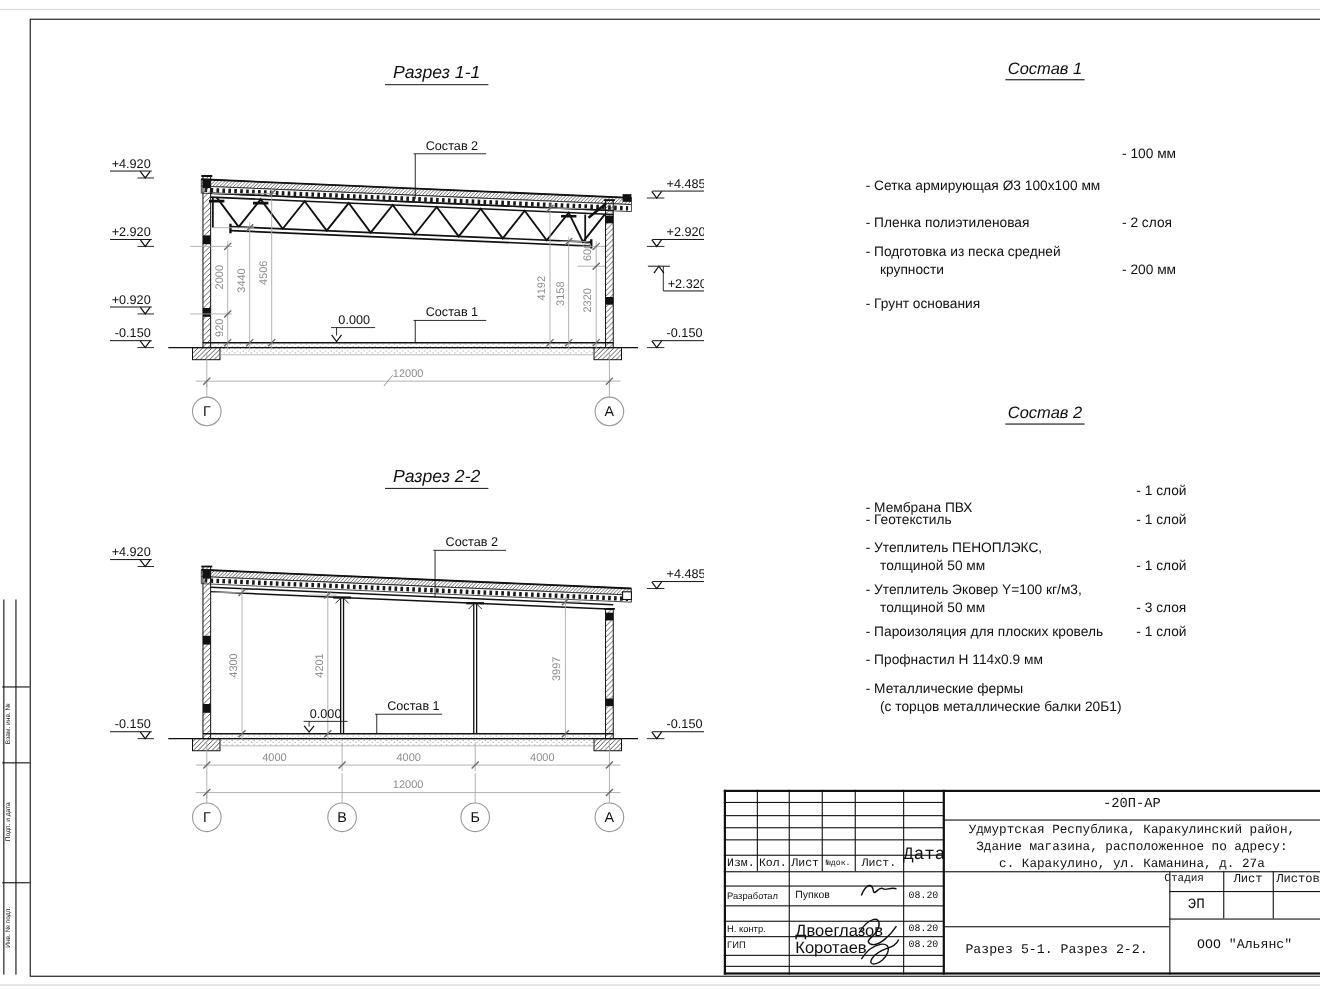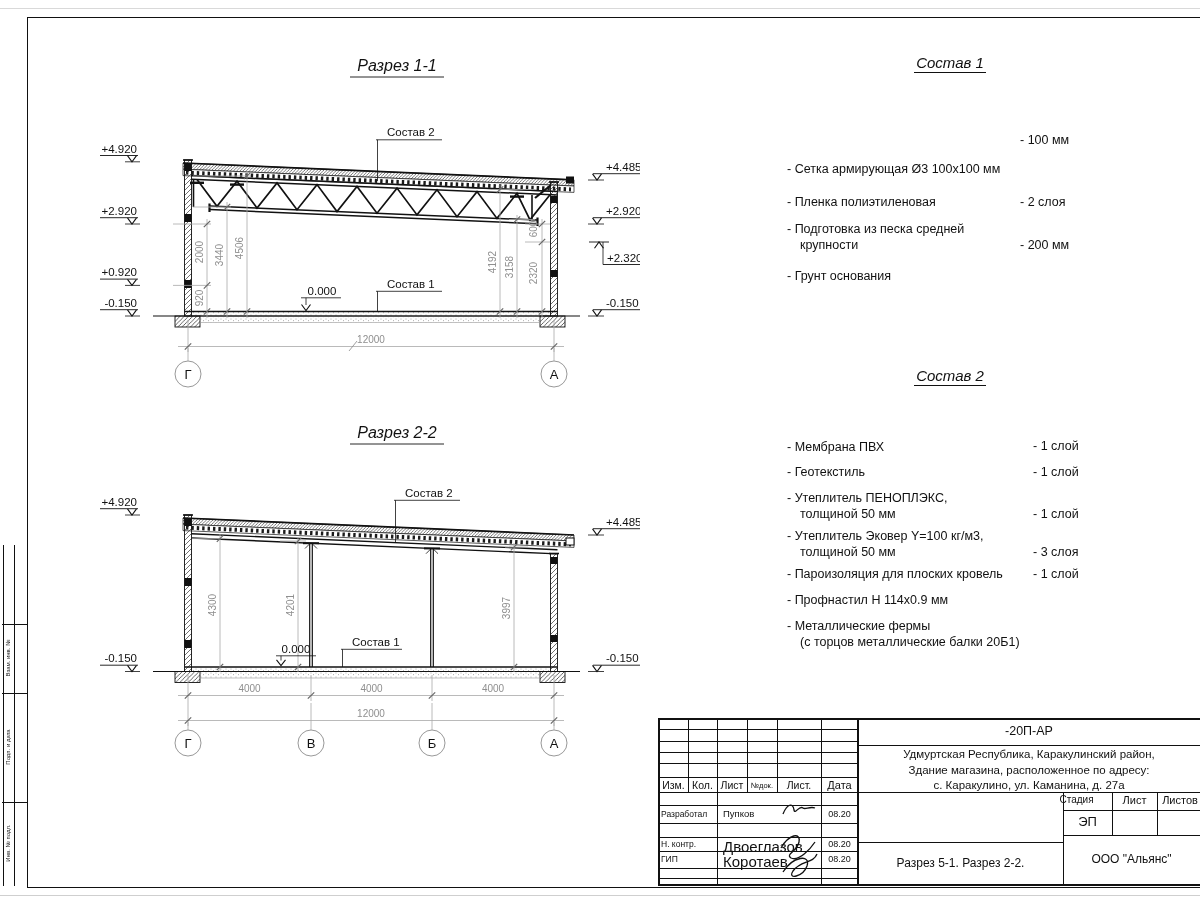--- a/index.html
+++ b/index.html
@@ -18,21 +18,21 @@
   .sostav{position:absolute;width:430px;font-size:12.5px;line-height:16px;color:#111;}
   .sostav .title{position:absolute;left:0;right:0;text-align:center;font-size:15px;font-style:italic;}
   .sostav .title span{border-bottom:1px solid #111;padding:0 2px 1px 2px;}
   .sostav .item{position:absolute;left:52px;white-space:nowrap;}
   .sostav .item .l2{margin-left:13px;}
   .sostav .val{position:absolute;white-space:nowrap;}
   
   .tb{position:absolute;left:658px;top:718px;width:542px;height:168px;}
   .tb .ln{position:absolute;background:#111;}
   .tb .t{position:absolute;white-space:nowrap;}
-  .tb .c{text-align:center;}
+  .tb .c{text-align:center;font-family:Liberation Mono, monospace;}
   
   .strip{position:absolute;left:0;top:545px;width:27px;height:341px;}
   .strip .v{position:absolute;top:0;width:1px;height:341px;background:#111;}
   .strip .h{position:absolute;left:2px;width:25px;height:1px;background:#111;}
   .vlabel{position:absolute;left:-42px;width:100px;text-align:center;font-size:6px;color:#222;
           transform:rotate(-90deg);transform-origin:center;white-space:nowrap;}
 </style>
 </head>
 <body>
 
@@ -395,21 +395,21 @@
       <div class="l2">крупности</div>
   </div>
   <div class="val" style="left:285px;top:187px">- 200 мм</div>
   <div class="item" style="top:218px">
       <div>- Грунт основания</div>
     </div>
 </div>
 
 <div class="sostav" style="left:735px;top:363px;height:290px">
   <div class="title" style="top:5px"><span>Состав 2</span></div>
-  <div class="item" style="top:76px">
+  <div class="item" style="top:90px">
       <div>- Мембрана ПВХ</div>
     </div>
   <div class="val" style="left:298px;top:75px">- 1 слой</div>
   <div class="item" style="top:101px">
       <div>- Геотекстиль</div>
     </div>
   <div class="val" style="left:298px;top:101px">- 1 слой</div>
   <div class="item" style="top:127px">
     <div>- Утеплитель ПЕНОПЛЭКС,</div>
       <div class="l2">толщиной 50 мм</div>
@@ -465,21 +465,21 @@
   <div class="ln" style="left:499px;top:74px;width:1px;height:43px"></div>
   <div class="ln" style="left:405px;top:92px;width:137px;height:1px"></div>
   <div class="ln" style="left:405px;top:117px;width:137px;height:1px"></div>
   <div class="ln" style="left:200px;top:124px;width:205px;height:1px"></div>
 
   <div class="t c" style="left:1px;top:61px;width:29px;font-size:10.5px">Изм.</div>
   <div class="t c" style="left:30px;top:61px;width:29px;font-size:10.5px">Кол.</div>
   <div class="t c" style="left:59px;top:61px;width:30px;font-size:10.5px">Лист</div>
   <div class="t c" style="left:89px;top:63px;width:30px;font-size:7.5px">№док.</div>
   <div class="t c" style="left:119px;top:61px;width:44px;font-size:10.5px">Лист.</div>
-  <div class="t c" style="left:163px;top:61px;width:37px;font-size:11px">Дата</div>
+  <div class="t c" style="left:163px;top:50px;width:37px;font-size:16px">Дата</div>
 
   <div class="t" style="left:3px;top:91px;font-size:8.5px">Разработал</div>
   <div class="t" style="left:65px;top:90px;font-size:9.5px">Пупков</div>
   <div class="t c" style="left:163px;top:91px;width:37px;font-size:9px">08.20</div>
   <div class="t" style="left:3px;top:121px;font-size:8.5px">Н. контр.</div>
   <div class="t" style="left:65px;top:120px;font-size:15px">Двоеглазов</div>
   <div class="t c" style="left:163px;top:121px;width:37px;font-size:9px">08.20</div>
   <div class="t" style="left:3px;top:136px;font-size:8.5px">ГИП</div>
   <div class="t" style="left:65px;top:135px;font-size:15px">Коротаев</div>
   <div class="t c" style="left:163px;top:136px;width:37px;font-size:9px">08.20</div>

